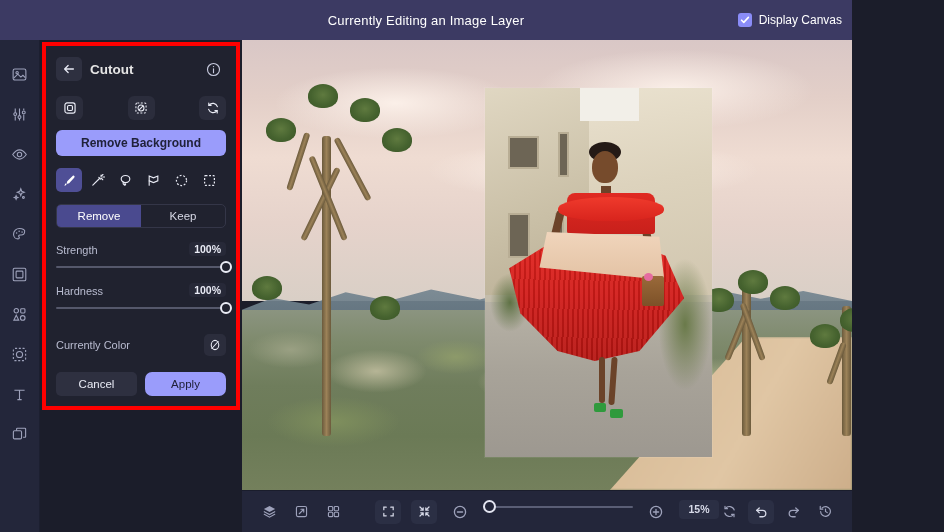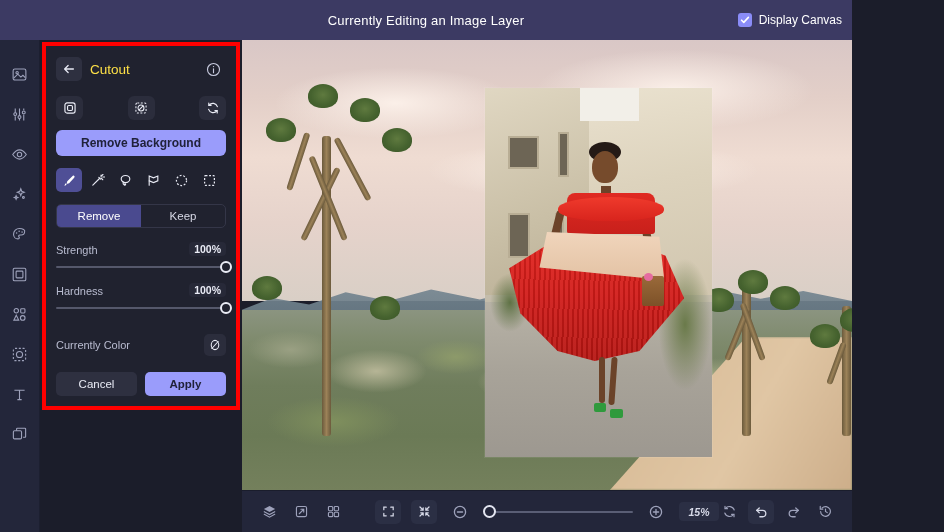--- a/index.html
+++ b/index.html
@@ -87,21 +87,21 @@
     margin-bottom: 6px;
   }
   .iconbtn {
     width: 26px; height: 24px; border-radius: 5px;
     display: flex; align-items: center; justify-content: center;
     color: #e7e9f3;
     background: transparent;
   }
   .iconbtn.raised { background: #2e3040; }
   .panel-title {
-    font-size: 13.5px; font-weight: normal; color: #fde047;
+    font-size: 13.5px; font-weight: bold; color: #e5e5e5;
     flex: 1 1 auto;
   }
   .info-btn { color: #c7cade; }
 
   .mode-row {
     display: flex; justify-content: space-between;
     margin: 6px 0 10px 0;
   }
   .mode-btn {
     width: 27px; height: 24px; border-radius: 6px;
@@ -180,21 +180,21 @@
   }
 
   .footer-row { display: flex; gap: 8px; margin-top: auto; }
   .btn {
     flex: 1 1 50%; height: 24px; border-radius: 5px;
     display: flex; align-items: center; justify-content: center;
     font-size: 11.5px;
     text-align: center;
   }
   .btn.ghost { background: #2e3040; color: #e9ebf5; }
-  .btn.accent { background: #9a9cfb; color: #20223a; font-weight: bold; }
+  .btn.accent { background: #9a9cfb; color: #20223a; font-weight: normal; border-radius: 7px; }
 
   
   .canvas-area {
     flex: 1 1 auto;
     background: #1b1d2a;
     position: relative;
     display: flex; flex-direction: column;
     min-width: 0;
   }
   .canvas-stage {
@@ -387,21 +387,21 @@
     height: 42px; flex: 0 0 42px;
     background: #23263a;
     border-top: 1px solid #1a1d2c;
     display: flex; align-items: center;
     position: relative;
     padding: 0 14px;
   }
   .bb-left { display: flex; align-items: center; gap: 6px; }
   .bb-center {
     position: absolute; left: 50%; transform: translateX(-50%);
-    display: flex; align-items: center; gap: 10px; font-style: italic;
+    display: flex; gap: 10px;
   }
   .bb-right {
     position: absolute; right: 14px;
     display: flex; align-items: center; gap: 6px;
   }
   .bb-btn {
     width: 26px; height: 24px; border-radius: 5px;
     display: flex; align-items: center; justify-content: center;
     color: #9ea2bb;
   }

